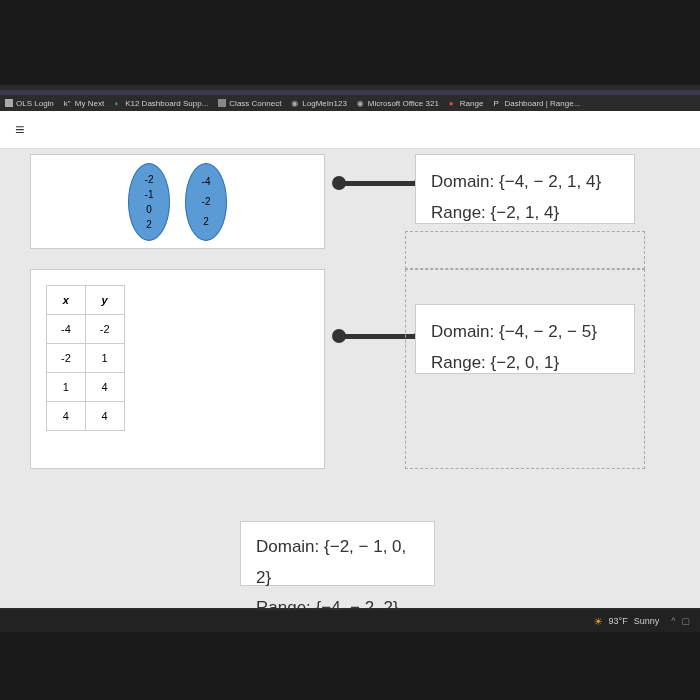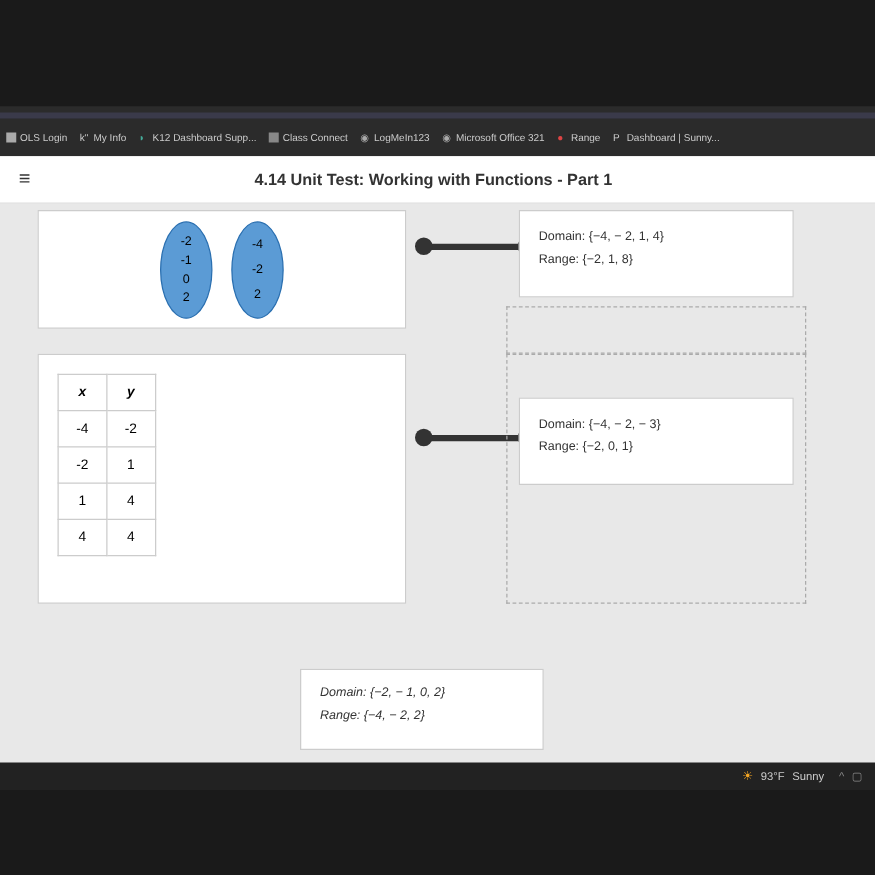--- a/index.html
+++ b/index.html
@@ -18,21 +18,21 @@
       width: 700px;
       height: 525px;
       background: #2b2b2b;
       padding-top: 5px;
     }
     .url-bar {
       height: 5px;
       background: #3a3a4a;
     }
     .bookmarks-bar {
-      height: 30px;
+      height: 16px;
       background: #2b2b2b;
       display: flex;
       align-items: center;
       gap: 10px;
       padding: 0 5px;
       font-size: 8px;
       color: #ccc;
     }
     .bookmark {
       display: flex;
@@ -130,42 +130,41 @@
     }
     .xy-table th {
       font-weight: bold;
       font-style: italic;
     }
     .answer-box {
       position: absolute;
       background: #fff;
       border: 1px solid #ccc;
       padding: 12px 15px;
-      font-size: 10px;
+      font-size: 17px;
       line-height: 1.8;
       color: #333;
       width: 220px;
     }
     .answer-top {
       top: 5px;
       right: 65px;
       height: 70px;
     }
     .answer-mid {
       top: 155px;
       right: 65px;
       height: 70px;
     }
     .answer-bottom {
       bottom: 22px;
       left: 240px;
       width: 195px;
       height: 65px;
       padding: 10px 15px;
-      font-style: italic;
     }
     .dashed-box {
       position: absolute;
       border: 1.5px dashed #aaa;
       background: transparent;
     }
     .dashed-top {
       top: 82px;
       right: 55px;
       width: 240px;
@@ -219,21 +218,21 @@
 
 <div class="outer-frame">
   <div class="url-bar"></div>
   <div class="bookmarks-bar">
     <div class="bookmark">
       <span class="bookmark-icon" style="background:#aaa"></span>
       <span>OLS Login</span>
     </div>
     <div class="bookmark">
       <span class="bookmark-icon" style="color:#ccc;font-size:8px">k"</span>
-      <span>My Info</span>
+      <span>My Next</span>
     </div>
     <div class="bookmark">
       <span class="bookmark-icon" style="color:#4a9">◗</span>
       <span>K12 Dashboard Supp...</span>
     </div>
     <div class="bookmark">
       <span class="bookmark-icon" style="background:#888"></span>
       <span>Class Connect</span>
     </div>
     <div class="bookmark">
@@ -243,28 +242,27 @@
     <div class="bookmark">
       <span class="bookmark-icon" style="color:#aaa">◉</span>
       <span>Microsoft Office 321</span>
     </div>
     <div class="bookmark">
       <span class="bookmark-icon" style="color:#d44">●</span>
       <span>Range</span>
     </div>
     <div class="bookmark">
       <span class="bookmark-icon" style="color:#ccc">P</span>
-      <span>Dashboard | Sunny...</span>
+      <span>Dashboard | Range...</span>
     </div>
   </div>
 
   <div class="content-area">
     <div class="header-bar">
       <span class="hamburger">≡</span>
-      <span class="page-title">4.14 Unit Test: Working with Functions - Part 1</span>
     </div>
 
     <div class="main-content">
 
       <div class="diagram-box">
         <div class="mapping-diagram">
           <div class="oval">
             <span>-2</span>
             <span>-1</span>
             <span>0</span>
@@ -312,25 +310,25 @@
       <div class="slider-track slider2">
         <div class="slider-thumb" style="left:-3px"></div>
         <div class="slider-thumb" style="right:-3px"></div>
       </div>
 
       <div class="dashed-box dashed-top"></div>
       <div class="dashed-box dashed-mid"></div>
 
       <div class="answer-box answer-top">
         <div>Domain: {−4, − 2, 1, 4}</div>
-        <div>Range: {−2, 1, 8}</div>
+        <div>Range: {−2, 1, 4}</div>
       </div>
 
       <div class="answer-box answer-mid">
-        <div>Domain: {−4, − 2, − 3}</div>
+        <div>Domain: {−4, − 2, − 5}</div>
         <div>Range: {−2, 0, 1}</div>
       </div>
 
       <div class="answer-box answer-bottom">
         <div>Domain: {−2, − 1, 0, 2}</div>
         <div>Range: {−4, − 2, 2}</div>
       </div>
 
     </div>
   </div>

